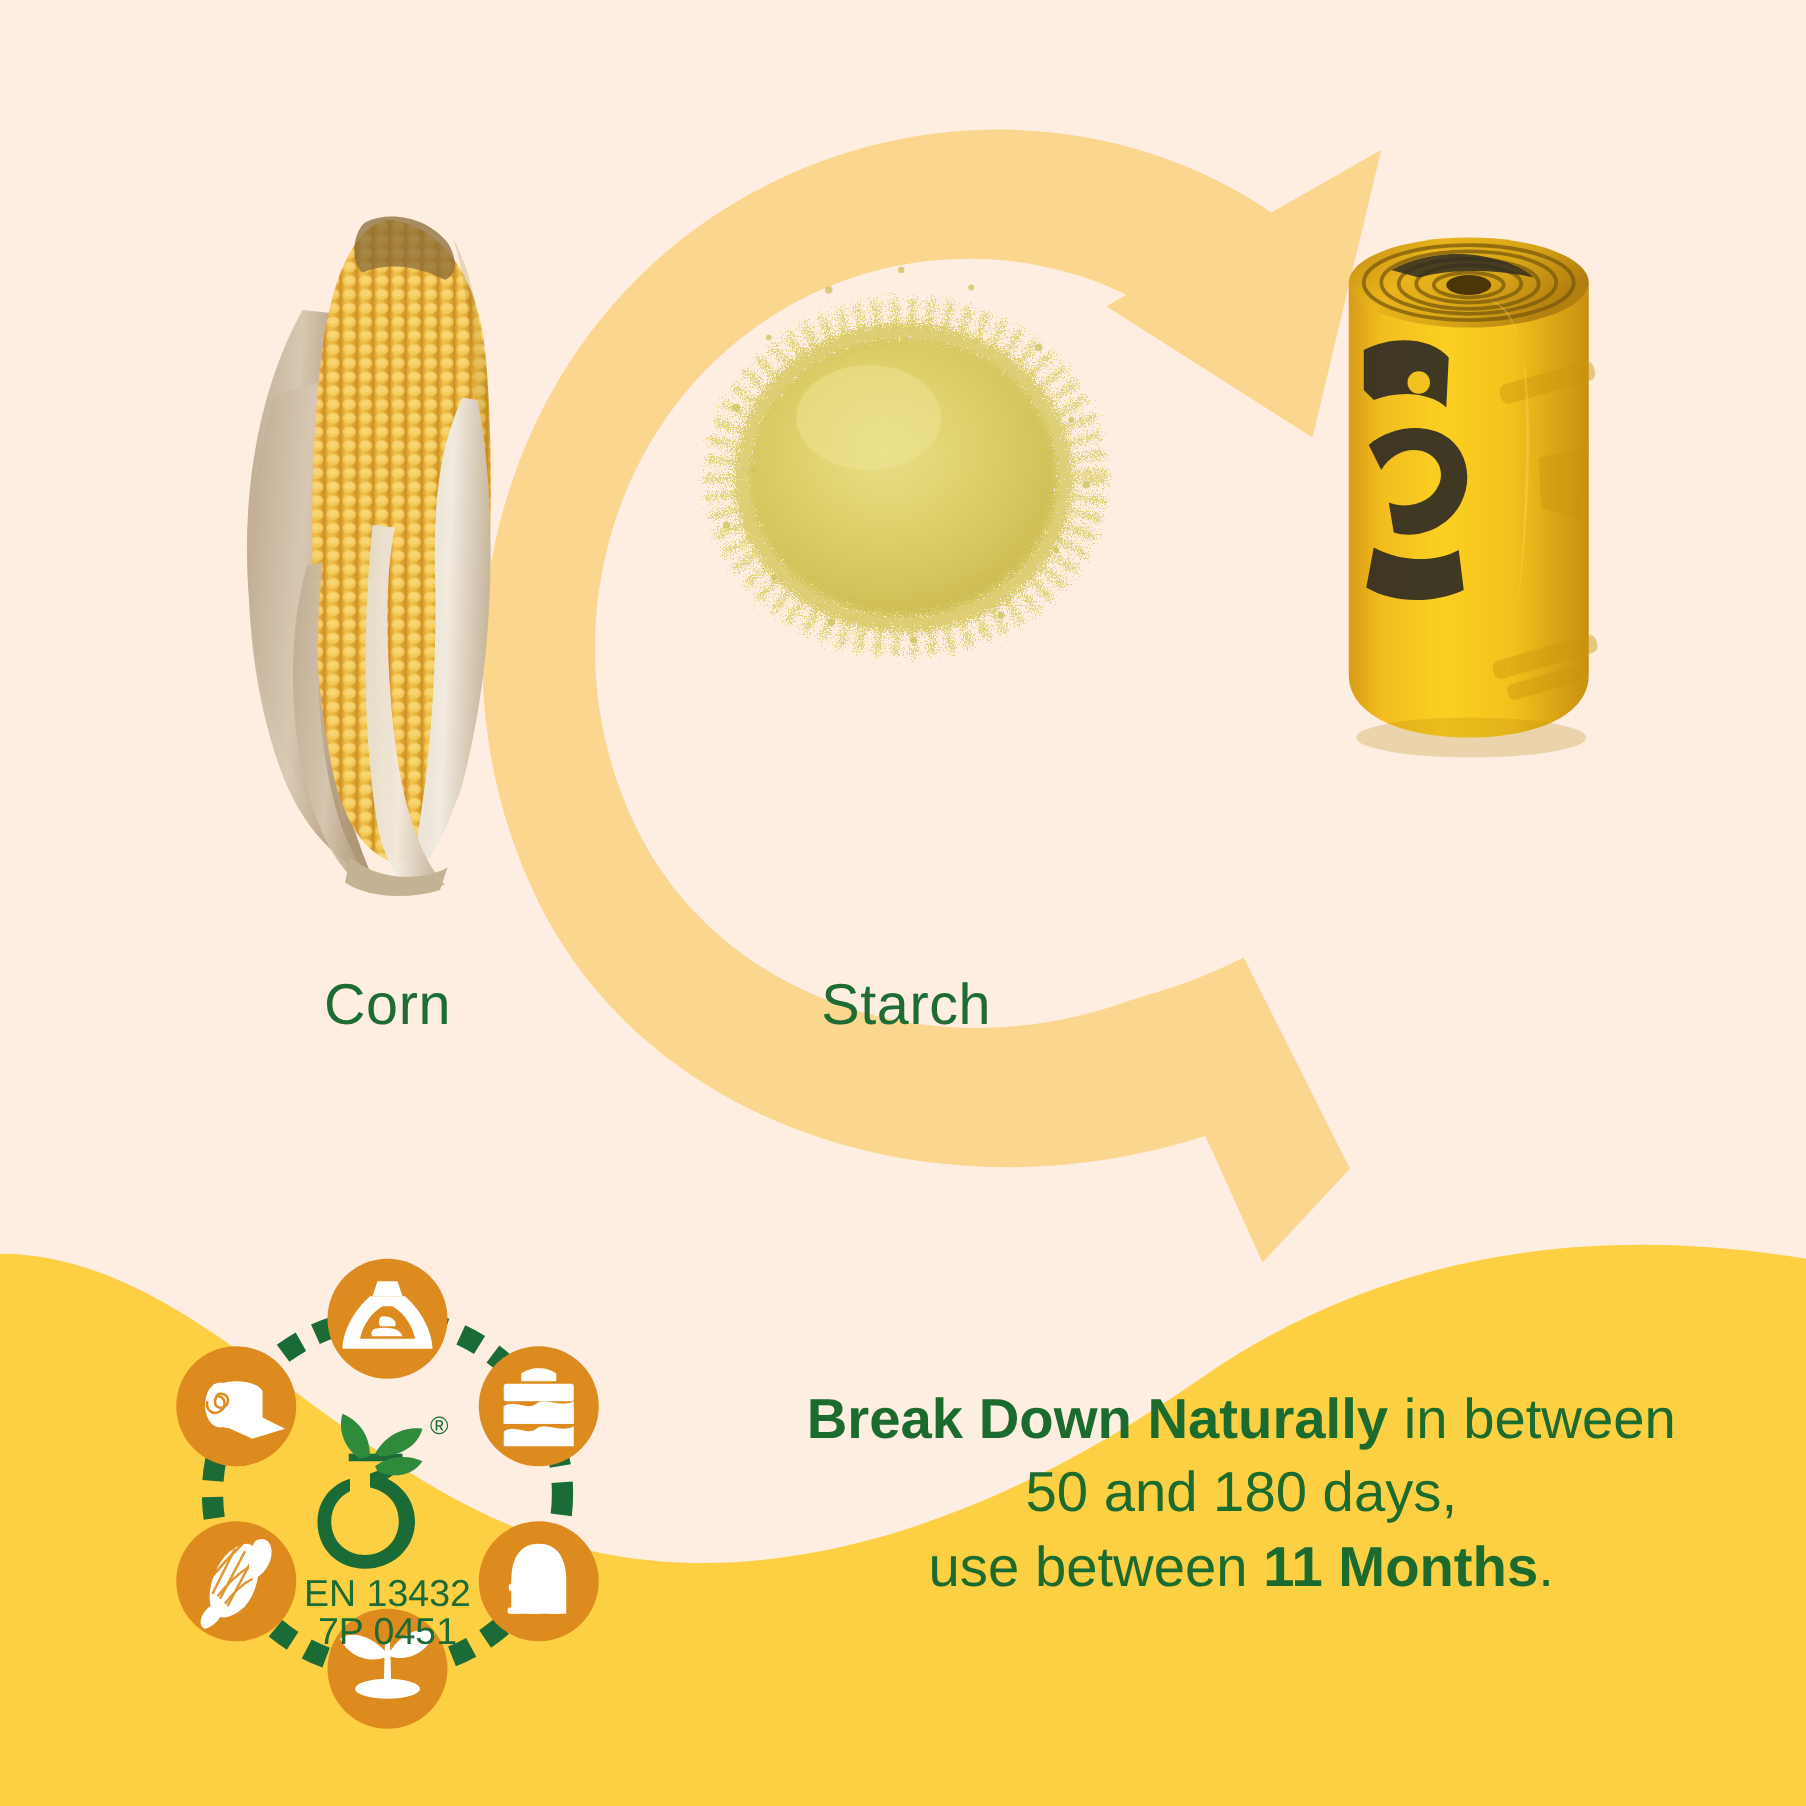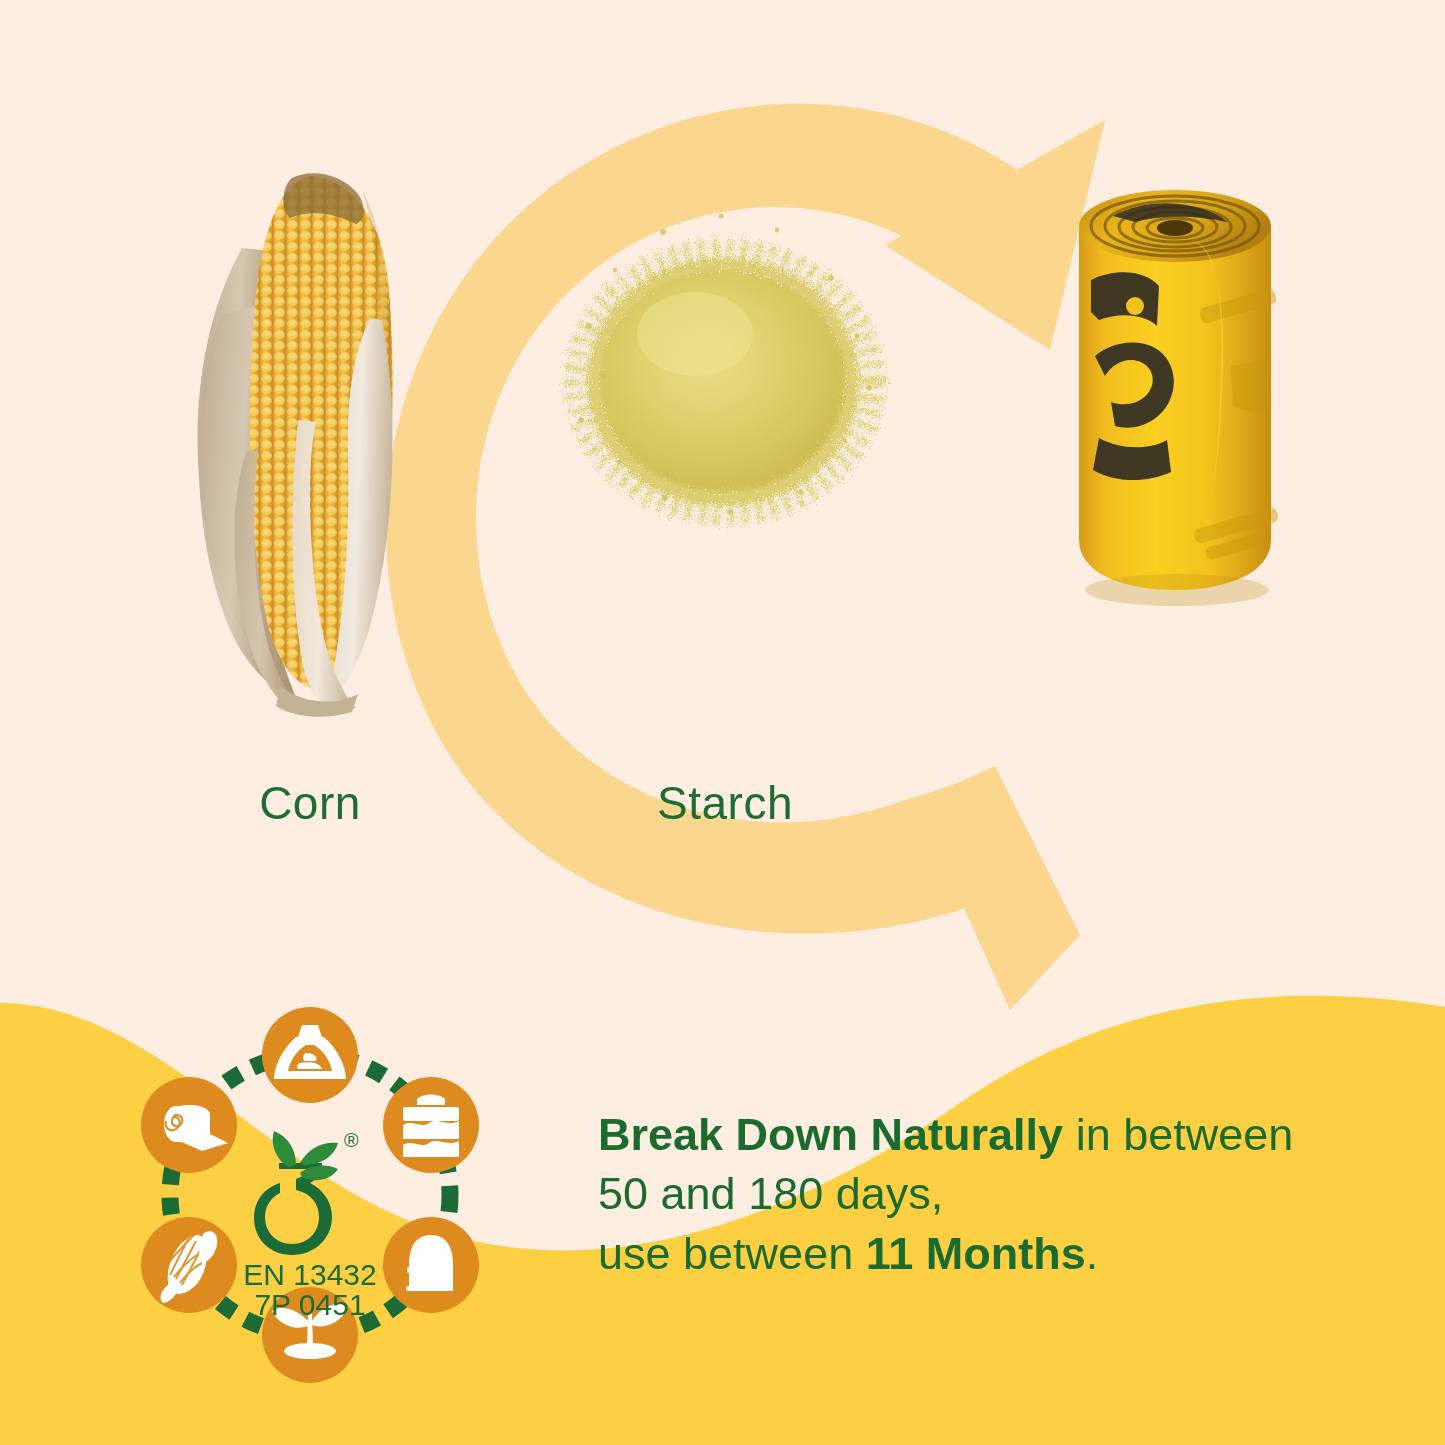--- a/index.html
+++ b/index.html
@@ -87,21 +87,21 @@
   .claim-text {
     position: absolute;
     left: 598px;
     top: 1105px;
     width: 790px;
     color: #1B6B2F;
     font-size: 45px;
     line-height: 1.32;
     font-family: "Liberation Sans", sans-serif;
   }
-  .claim-line { white-space: nowrap; }
+  .claim-line { white-space: nowrap; text-align: center; }
   .claim-strong { font-weight: bold; }
 </style>
 </head>
 <body>
 
 <div id="poster">
 
   <svg class="bg-layer" viewBox="0 0 1445 1445" preserveAspectRatio="none">
     <defs>
       <clipPath id="clip-poster">

